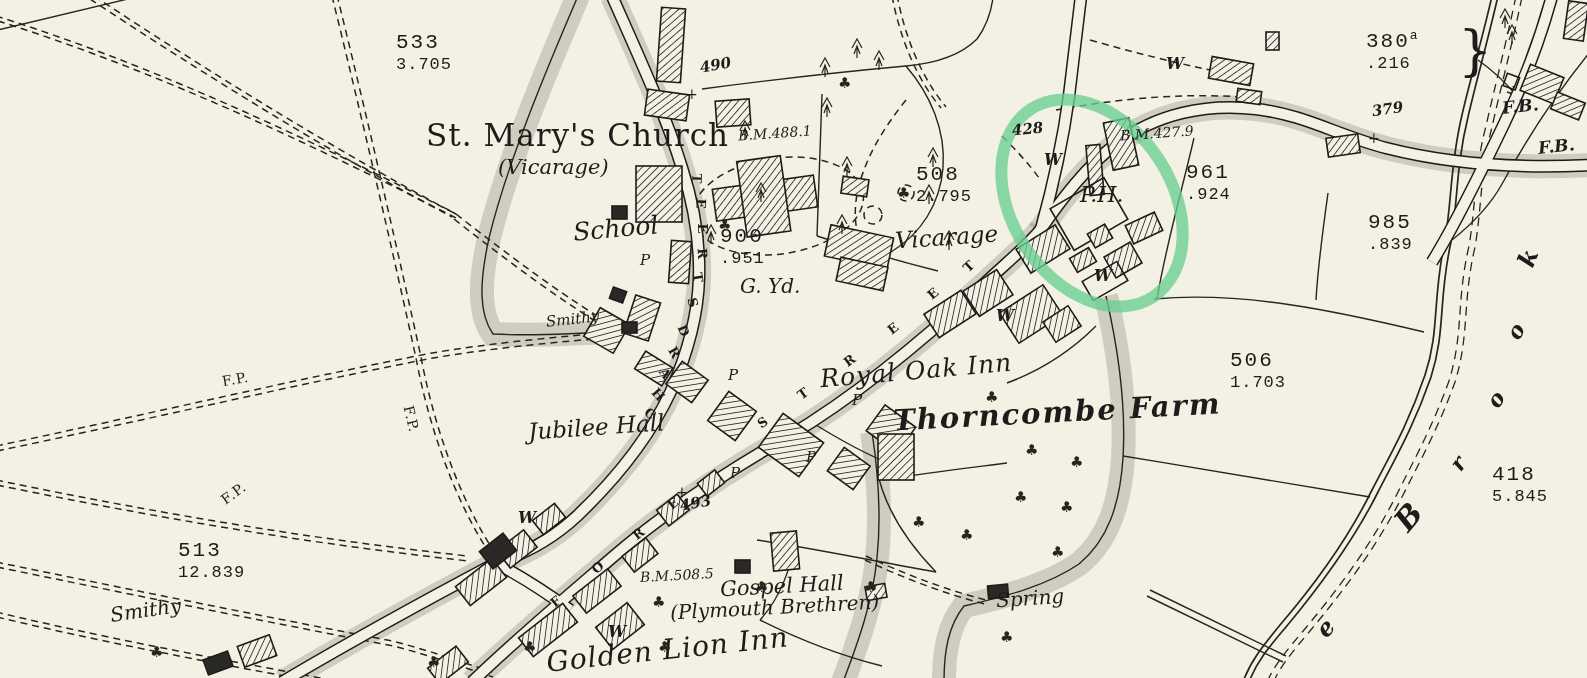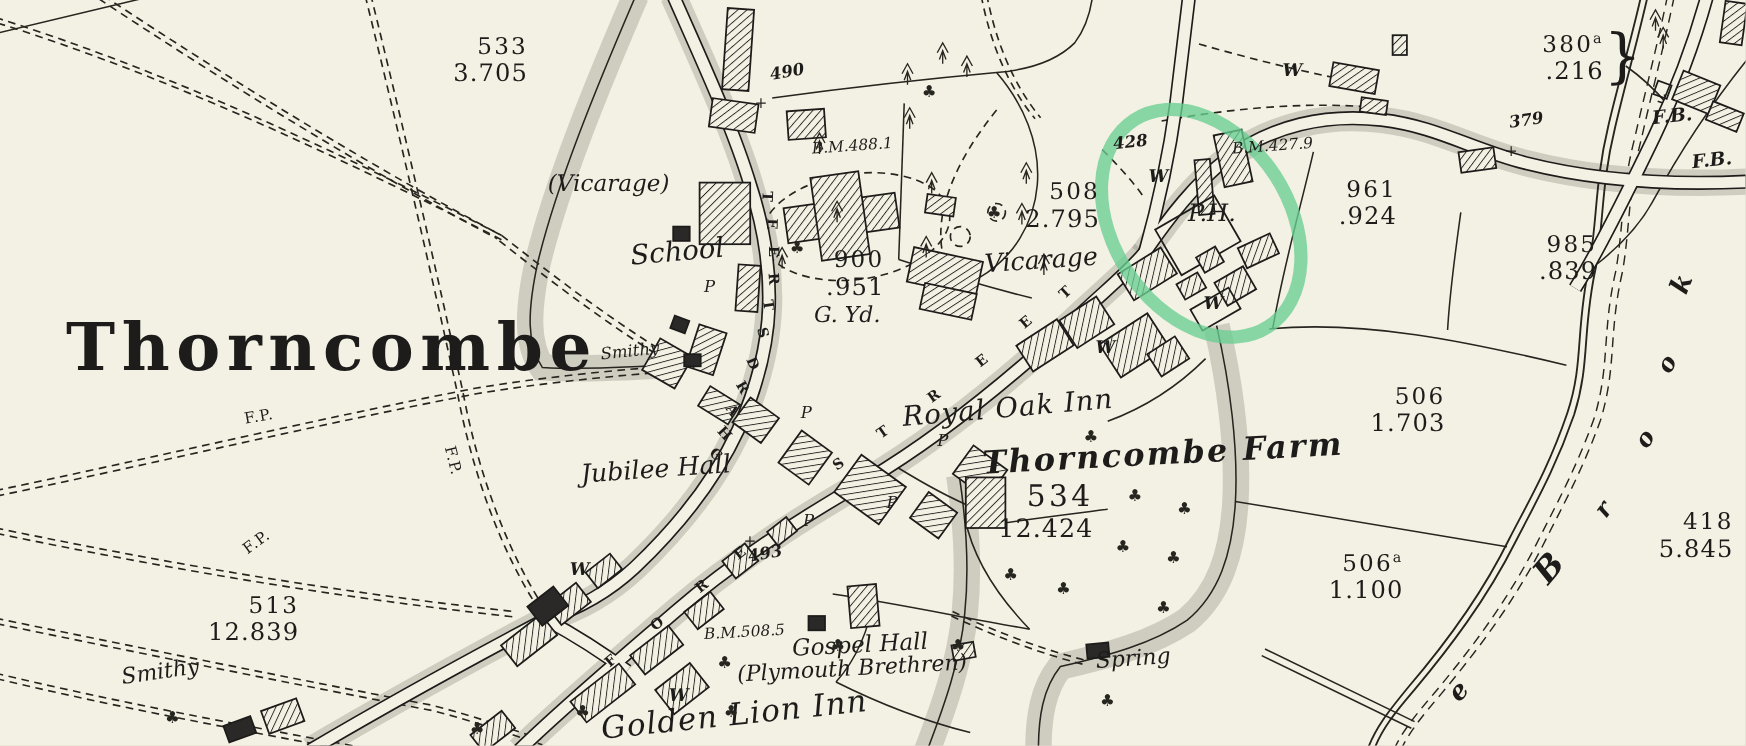--- a/index.html
+++ b/index.html
@@ -10,23 +10,23 @@
   .lbl{position:absolute;white-space:nowrap;line-height:1;color:#1d1c1a;}
   .it{font-style:italic;}
   .title{font-size:60px;font-weight:bold;letter-spacing:6px;}
   .name-lg{font-size:31px;letter-spacing:1px;}
   .name-md{font-size:23px;}
   .name-farm{font-size:29px;letter-spacing:2px;font-weight:bold;}
   .name-inn{font-size:25px;letter-spacing:1px;}
   .name-gl{font-size:28px;letter-spacing:1px;}
   .name-sm{font-size:15px;}
   .name-sp{font-size:20px;}
-  .parcel{position:absolute;text-align:right;line-height:1.2;}
+  .parcel{position:absolute;text-align:left;line-height:1.2;font-family:Liberation Mono, monospace;}
   .parcel .n{font-size:21px;letter-spacing:2px;}
-  .parcel .a{font-size:22px;letter-spacing:1px;}
+  .parcel .a{font-size:17px;letter-spacing:1px;}
   .parcel.big .n{font-size:27px;letter-spacing:3px;}
   .parcel.big .a{font-size:23px;}
   .sup{font-size:13px;vertical-align:super;}
   .bm{font-size:14px;font-style:italic;}
   .sh{font-size:15px;font-style:italic;font-weight:bold;}
   .wm{font-size:16px;font-style:italic;font-weight:bold;}
   .pm{font-size:15px;font-style:italic;}
   .fp{font-size:14px;letter-spacing:1px;}
   .fb{font-size:17px;font-style:italic;font-weight:bold;}
   .lt{font-size:13px;font-weight:bold;}
@@ -240,22 +240,22 @@
         <use href="#conif" x="944" y="228"></use>
     <use href="#conif" x="1500" y="6"></use>
         <use href="#conif" x="1507" y="22"></use>
   </g>
 
   <ellipse cx="1092" cy="203" rx="80" ry="112" transform="rotate(-33 1092 203)" fill="none" stroke="rgba(104,206,146,0.78)" stroke-width="12" stroke-linecap="round"></ellipse>
 </svg>
 
 <div class="ov">
 
-  <div class="lbl title" style="left:60px;top:286px">Thorncombe</div>
-
+
+  <div class="lbl name-lg" style="left:426px;top:120px">St. Mary's Church</div>
   <div class="lbl it name-md" style="left:498px;top:157px;font-size:21px">(Vicarage)</div>
   <div class="lbl it" style="left:573px;top:216px;font-size:25px;transform:rotate(-5deg)">School</div>
   <div class="lbl it name-md" style="left:895px;top:226px;transform:rotate(-4deg)">Vicarage</div>
   <div class="lbl it name-sp" style="left:740px;top:276px">G. Yd.</div>
   <div class="lbl it name-inn" style="left:820px;top:358px;transform:rotate(-5deg)">Royal Oak Inn</div>
   <div class="lbl it name-farm" style="left:893px;top:398px;transform:rotate(-3deg)">Thorncombe Farm</div>
   <div class="lbl it name-md" style="left:528px;top:416px;transform:rotate(-4deg)">Jubilee Hall</div>
   <div class="lbl it" style="left:720px;top:576px;font-size:21px;transform:rotate(-3deg)">Gospel Hall</div>
   <div class="lbl it name-sp" style="left:670px;top:597px;transform:rotate(-3deg)">(Plymouth Brethren)</div>
   <div class="lbl it name-gl" style="left:546px;top:636px;transform:rotate(-6deg)">Golden Lion Inn</div>
@@ -280,28 +280,20 @@
     <div class="n">961</div>
         <div class="a">.924</div>
       </div>
   <div class="parcel" style="left:1368px;top:210px;width:84px">
     <div class="n">985</div>
         <div class="a">.839</div>
       </div>
   <div class="parcel" style="left:1230px;top:348px;width:84px">
     <div class="n">506</div>
         <div class="a">1.703</div>
-      </div>
-  <div class="parcel big" style="left:878px;top:436px;width:116px">
-    <div class="n">534</div>
-        <div class="a">12.424</div>
-      </div>
-  <div class="parcel" style="left:1176px;top:500px;width:100px">
-    <div class="n"><span>506</span><span class="sup">a</span></div>
-    <div class="a">1.100</div>
       </div>
   <div class="parcel" style="left:1492px;top:462px;width:84px">
     <div class="n">418</div>
         <div class="a">5.845</div>
       </div>
   <div class="parcel" style="left:1366px;top:28px;width:92px">
     <div class="n"><span>380</span><span class="sup">a</span></div>
     <div class="a">.216</div>
       </div>
   <div class="lbl brace" style="left:1458px;top:24px">}</div>

